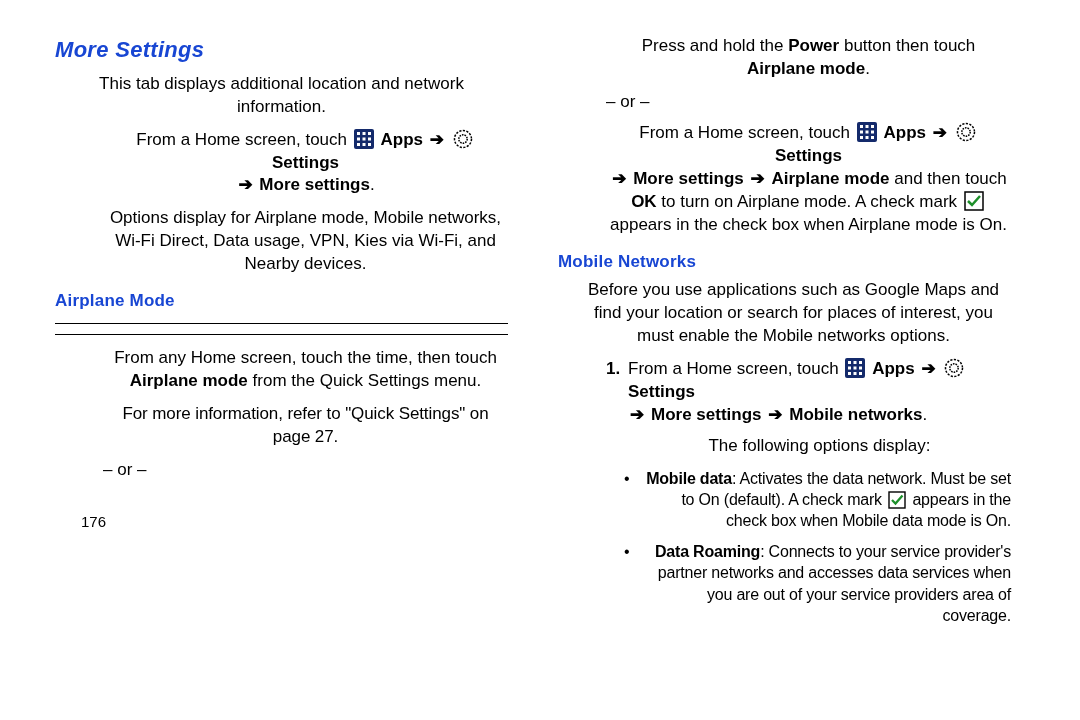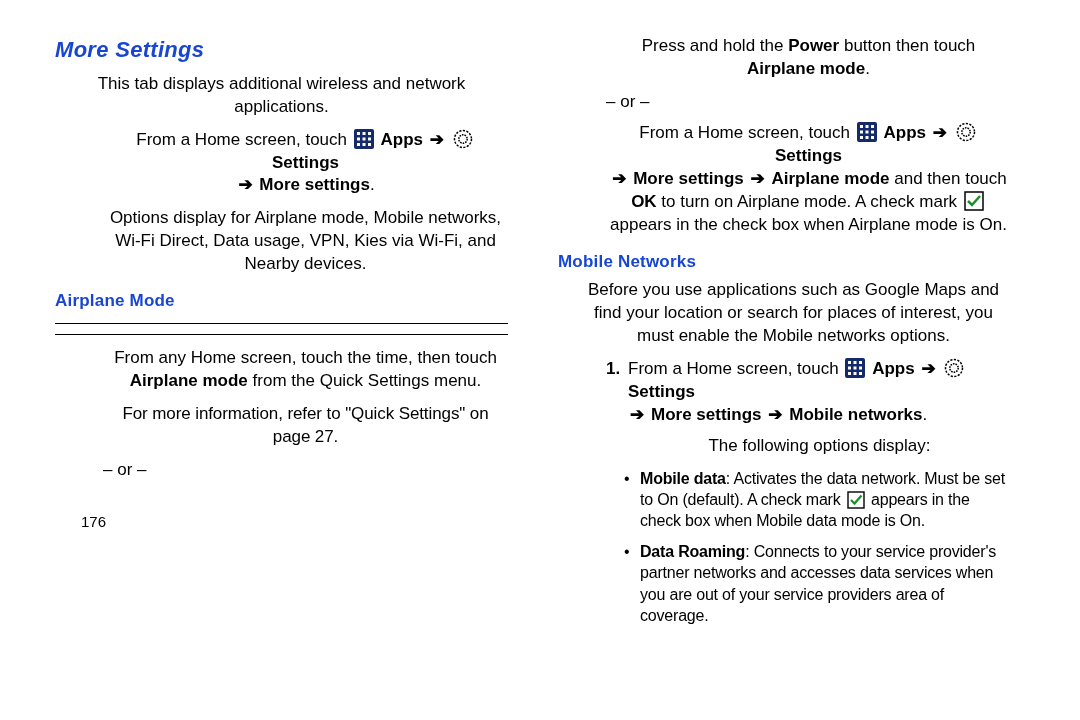--- a/index.html
+++ b/index.html
@@ -85,21 +85,21 @@
   }
   .or {
     margin: 8px 0 8px 48px;
   }
   .pagenum {
     font-size: 15px;
     margin-top: 30px;
     margin-left: 26px;
   }
   .bold { font-weight: 700; }
-  .narrow { font-stretch: condensed; letter-spacing: -0.2px; }
+  .narrow { font-stretch: condensed; letter-spacing: -0.2px; text-align: right; }
   .num-list-item {
     margin-left: 48px;
     position: relative;
     padding-left: 22px;
   }
   .num-list-item .num {
     position: absolute;
     left: 0;
     top: 0;
     font-weight: 700;
@@ -110,21 +110,21 @@
 </style>
 </head>
 <body>
 
 <div class="page">
 
   <div class="col">
 
     <div class="h-more-settings">More Settings</div>
 
-    <p class="para">This tab displays additional wireless and network applications.</p>
+    <p class="para">This tab displays additional location and network information.</p>
 
     <div class="indent1">
       <p class="para">
         <span>From a Home screen, touch </span>
         <span class="icon-apps">
           <svg width="20" height="20">
               <rect x="0" y="0" width="20" height="20" rx="2" fill="#142a6b"></rect>
               <g fill="#fff">
                 <rect x="3" y="3" width="3" height="3"></rect>
                 <rect x="8.5" y="3" width="3" height="3"></rect>

